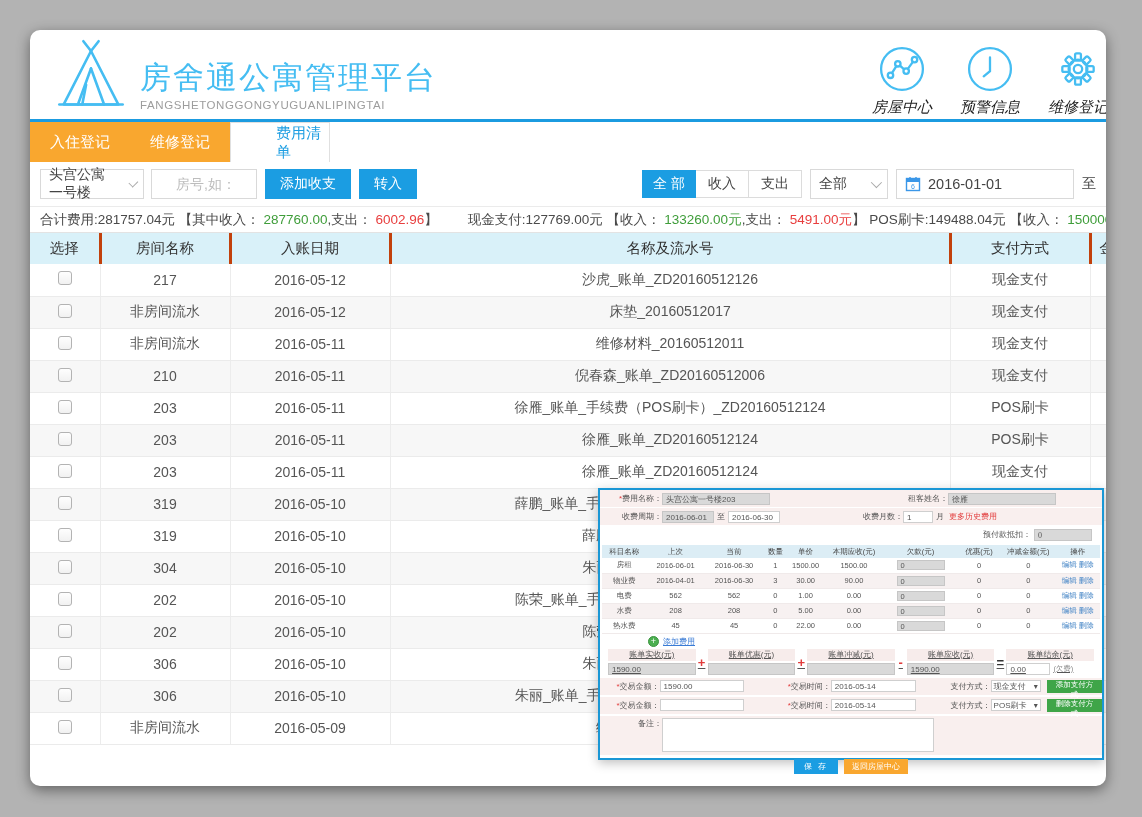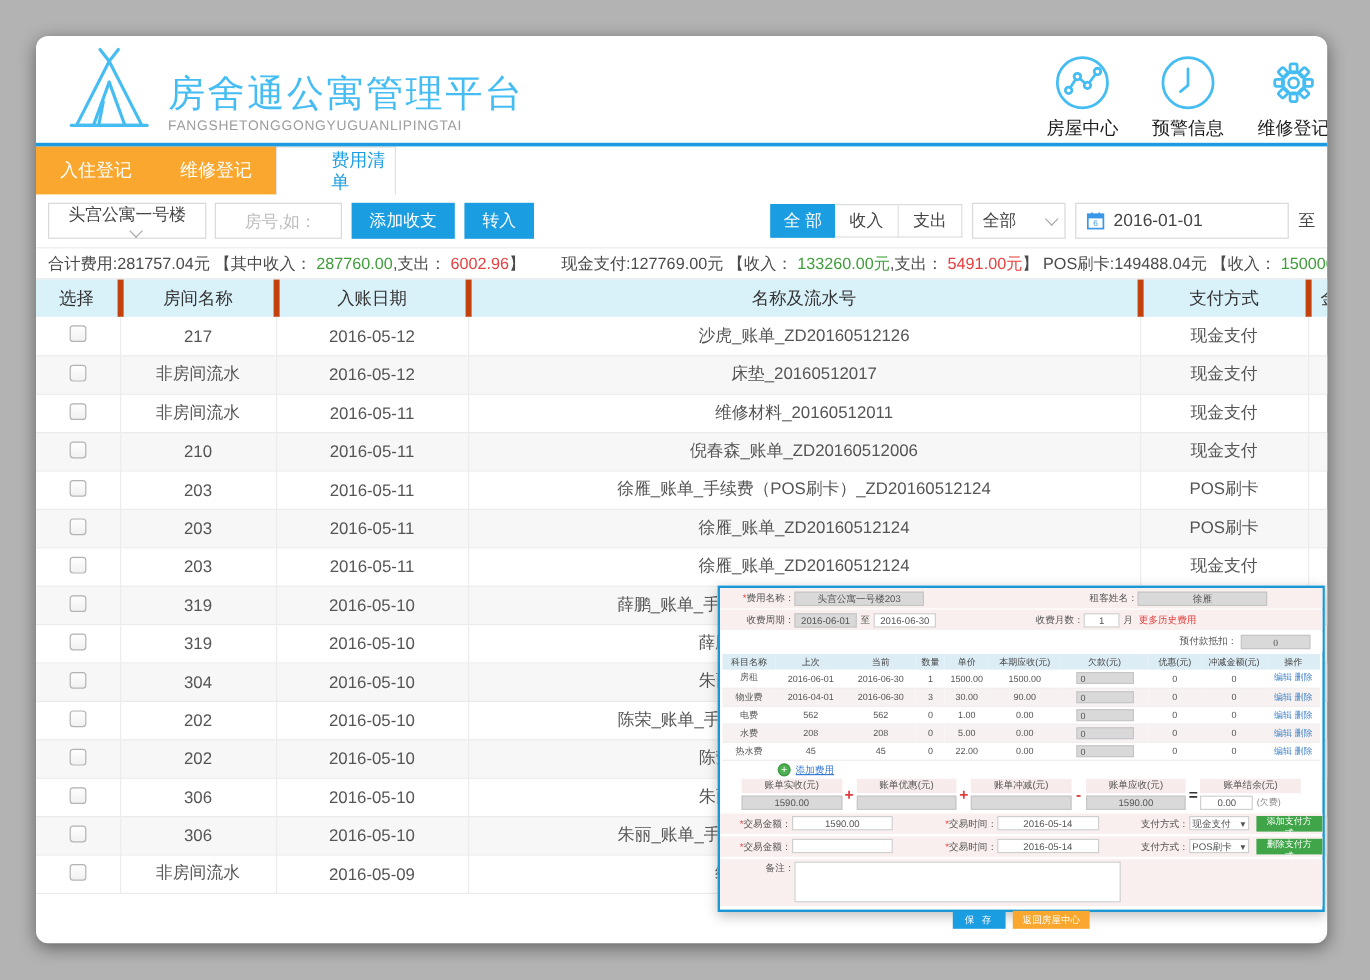--- a/index.html
+++ b/index.html
@@ -7,82 +7,82 @@
   body { background:#b3b3b3; font-family:"Liberation Sans","DejaVu Sans",sans-serif; position:relative; overflow:hidden; }
   .card { position:absolute; left:30px; top:30px; width:1076px; height:756px; background:#fff; border-radius:10px; box-shadow:0 4px 14px rgba(0,0,0,.45); overflow:hidden; }
 
   
   .hdr { height:92px; border-bottom:3px solid #1b9be0; position:relative; display:flex; align-items:center; padding-left:26px; }
   .logo { display:flex; align-items:flex-end; gap:14px; }
   .logo-text h1 { font-size:31px; font-weight:400; color:#45bdf2; letter-spacing:2px; line-height:1.1; }
   .logo-text .sub { font-size:11.5px; color:#9d9d9d; letter-spacing:.6px; margin-top:3px; }
   .hdr-nav { position:absolute; right:-16px; top:16px; display:flex; }
   .nav-item { width:88px; display:flex; flex-direction:column; align-items:center; cursor:pointer; }
-  .nav-item .lbl { font-size:15px; color:#1c1c1c; margin-top:6px; white-space:nowrap; }
+  .nav-item .lbl { font-size:15px; color:#1c1c1c; margin-top:6px; white-space:nowrap;font-style:italic; }
 
   
   .tabs { height:40px; display:flex; background:#fff; }
   .tab { width:100px; height:40px; display:flex; align-items:center; justify-content:center; font-size:15px; cursor:pointer; }
   .tab.orange { background:#f9a72f; color:#fff; }
   .tab.active { background:#fff; color:#1b9de2; border:1px solid #e0e0e0; border-bottom:none;padding-left:45px; }
 
   
   .filter { height:44px; display:flex; align-items:center; padding:0 10px; background:#fff; }
   .sel { height:30px; border:1px solid #d9d9d9; display:flex; align-items:center; padding:0 8px; font-size:14px; color:#444; background:#fff; cursor:pointer; }
   .sel .chev { width:8px; height:8px; border-right:1.5px solid #a9a9a9; border-bottom:1.5px solid #a9a9a9; transform:rotate(45deg) translateY(-2px); margin-left:12px; }
-  .building { width:132px; justify-content:space-between;flex-direction:column; }
+  .building { width:104px; justify-content:space-between; }
   .room-in { width:106px; height:30px; border:1px solid #d9d9d9; margin-left:7px; padding:0 24px; font-size:14px; color:#444; font-family:inherit; }
   .room-in::placeholder { color:#bdbdbd; }
   .btn-blue { height:30px; margin-left:8px; padding:0 15px; background:#1b9de2; color:#fff; font-size:14px; border:none; cursor:pointer; font-family:inherit; }
   .f-right { margin-left:auto; display:flex; align-items:center; }
   .segs { display:flex; }
   .seg { height:28px; min-width:53px; padding:0 10px; display:flex; align-items:center; justify-content:center; font-size:14px; color:#444; background:#fff; border:1px solid #dcdcdc; border-left:none; cursor:pointer; }
   .seg:first-child { border-left:1px solid #dcdcdc; }
   .seg.active { background:#1b9de2; border-color:#1b9de2; color:#fff; }
   .type-sel { width:78px; margin-left:8px; justify-content:space-between; }
   .date-box { width:178px; height:30px; border:1px solid #d9d9d9; margin-left:8px; display:flex; align-items:center; padding:0 8px; font-size:14.5px; color:#444; cursor:pointer; }
   .date-box svg { margin-right:7px; flex:none; }
   .to-label { font-size:14px; color:#444; margin-left:8px; white-space:nowrap; }
 
   
   .summary { height:27px; border-top:1px solid #ebebeb; border-bottom:1px solid #e3e3e3; display:flex; align-items:center; padding:0 10px; font-size:13.5px; color:#4a4a4a; white-space:pre; overflow:hidden; }
   .sum-green { color:#3f9d3a; } .sum-red { color:#e83e3e; }
   .sum-gap { margin-left:30px; }
 
   
   table.grid { border-collapse:collapse; table-layout:fixed; width:1220px; }
-  .grid th { background:#d9f1f9; height:31px; font-size:14.5px; font-weight:400; color:#333; border-right:5px solid #c2410c; }
+  .grid th { background:#d9f1f9; height:31px; font-size:14.5px; font-weight:400; color:#333; border-right:3px solid #c2410c; }
   .grid td { height:32px; text-align:center; font-size:14px; color:#555; border-bottom:1px solid #ebebeb; border-right:1px solid #ececec; overflow:hidden; white-space:nowrap; }
   .grid tr:nth-child(even) td { background:#f7f7f7; }
   .t-green { color:#3f9d3a; cursor:pointer; }
   .t-link  { color:#4a51d8; cursor:pointer; }
   .t-gray  { color:#555; }
   .amt { text-align:left; padding-left:5px; }
   .amt.pos { color:#3f9d3a; } .amt.neg { color:#f0821f; }
   .cb { width:14px; height:14px; border:1px solid #b3b3b3; border-radius:3px; background:linear-gradient(#fefefe,#f1f1f1); display:inline-block; cursor:pointer; }
 
   
   .popup { position:absolute; left:568px; top:458px; width:506px; height:272px; background:#fff; border:2px solid #1a97d5; box-shadow:0 3px 10px rgba(0,0,0,.25); font-size:8px; color:#555; }
   .p-row { height:17px; background:#f9efee; margin-bottom:1px; display:flex; align-items:center; }
   .p-row.white { background:#fff; justify-content:flex-end; padding-right:10px;font-family:Liberation Serif, serif; }
   .p-lbl { width:62px; text-align:right; white-space:nowrap; }
   .p-lbl.req::before { content:"*"; color:#e23c3c; }
-  .p-in { background:#fff; border:1px solid #cfcfcf; height:12px; line-height:11px; padding:0 3px; overflow:hidden; white-space:nowrap;text-align:center; }
+  .p-in { background:#fff; border:1px solid #cfcfcf; height:12px; line-height:11px; padding:0 3px; overflow:hidden; white-space:nowrap; }
   .p-in.ro { background:#d9d9d9; border-color:#c6c6c6; }
   .red-link { color:#e23c3c; margin-left:5px; cursor:pointer; }
   .p-table { width:498px; margin:2px auto 0; border-collapse:collapse; table-layout:fixed; }
   .p-table th { background:#dcedf5; font-weight:400; height:13px; font-size:7.5px; color:#444; }
   .p-table td { height:15px; text-align:center; border-bottom:1px solid #f0eaea; font-size:7.5px; overflow:hidden; white-space:nowrap; }
   .p-table tr:nth-child(even) td { background:#f7f1f1; }
   .p-arrears { display:inline-block; width:48px; height:10px; background:#d9d9d9; border:1px solid #c6c6c6; text-align:left; padding:0 3px; line-height:9px; }
   .p-act { color:#4a89c8; cursor:pointer; }
   .add-fee { display:flex; align-items:center; gap:4px; margin:2px 0 2px 48px; }
   .add-fee .plus { width:11px; height:11px; border-radius:50%; background:#4caf50; color:#fff; display:flex; align-items:center; justify-content:center; font-size:9px; line-height:1; border:1px solid #3c9440; }
   .add-fee .txt { color:#3a7bd5; text-decoration:underline; cursor:pointer; }
-  .tot { display:flex; align-items:center; padding:0 18px; gap:0; }
+  .tot { display:flex; align-items:center; padding:0 8px; gap:0;text-decoration:underline; }
   .tot-block { flex:1; }
   .tot-h { background:#f7eceb; text-align:center; height:12px; line-height:12px; }
   .tot-v { height:13px; margin-top:2px; }
   .tot-v .p-in { width:100%; display:block; }
   .op { font-size:13px; font-weight:700; color:#e23c3c; width:12px; text-align:center; }
   .op.eq { color:#333; }
   .tot-note { font-size:7.5px; color:#888; white-space:nowrap; }
   .pay-row { height:17px; background:#f9efee; margin-top:2px; display:flex; align-items:center; }
   .pay-row .p-in { width:88px; }
   .pay-sel { width:52px; background:#fff; border:1px solid #cfcfcf; height:12px; line-height:11px; padding:0 2px; display:flex; justify-content:space-between; cursor:pointer; }

